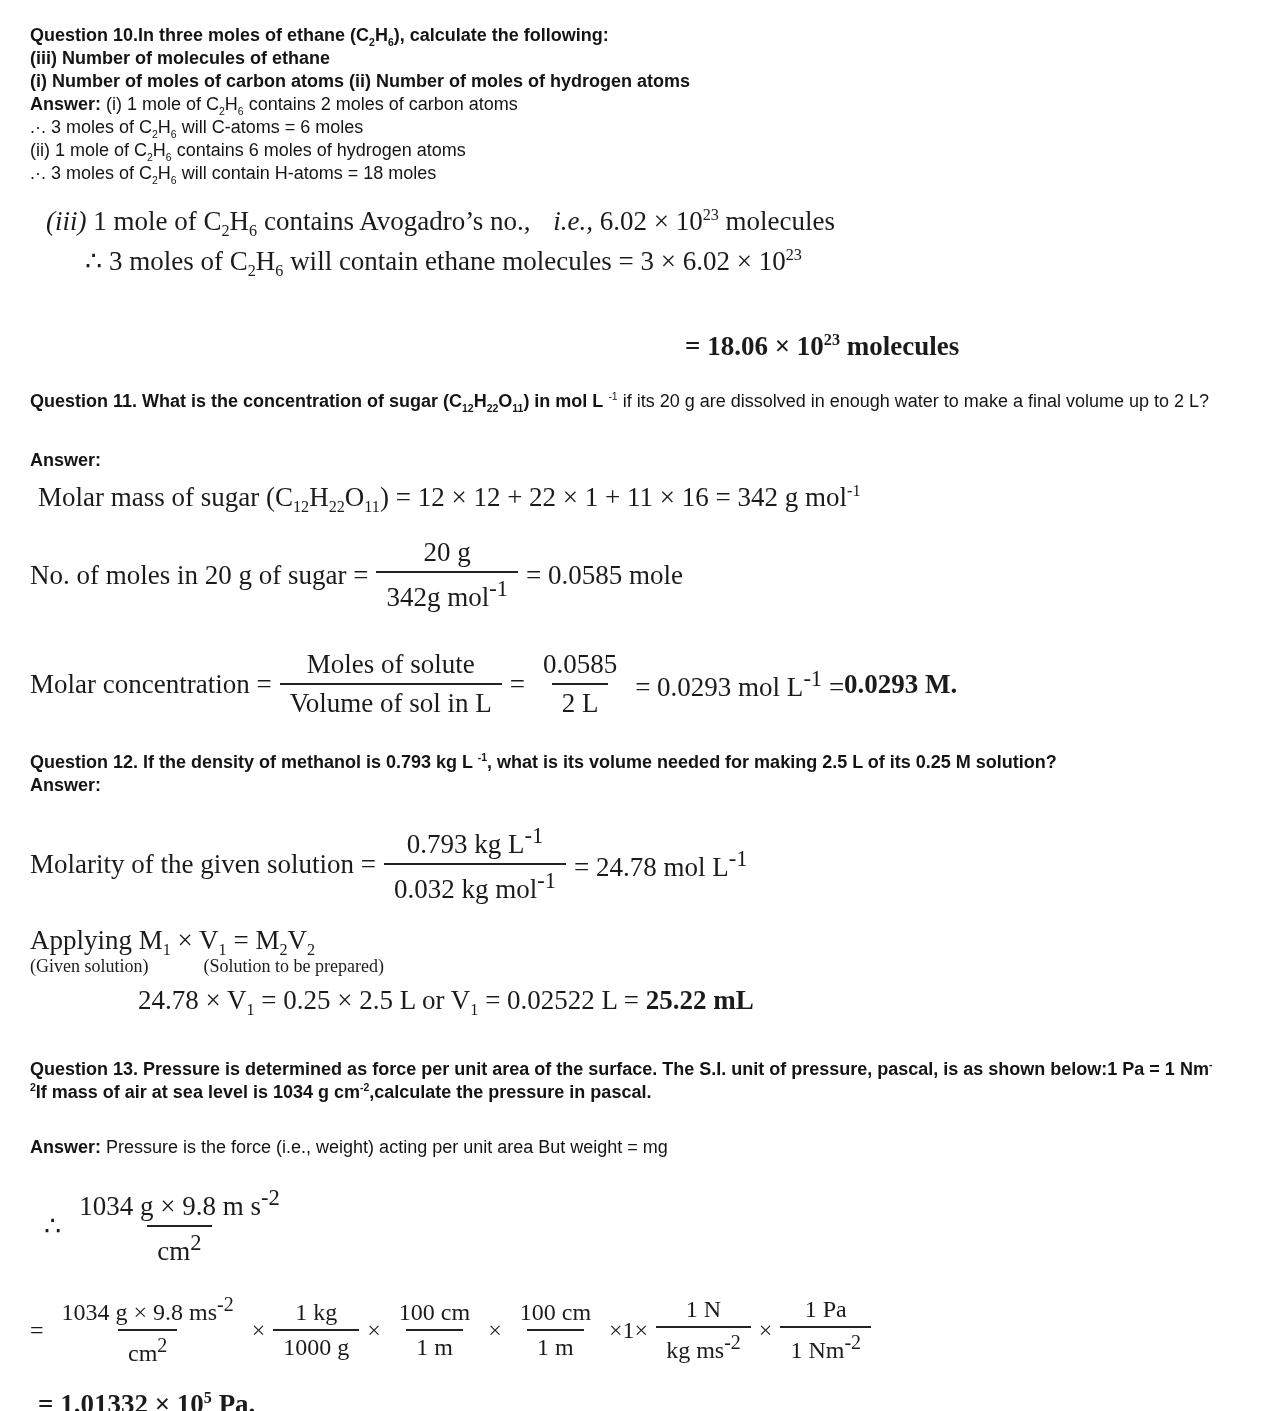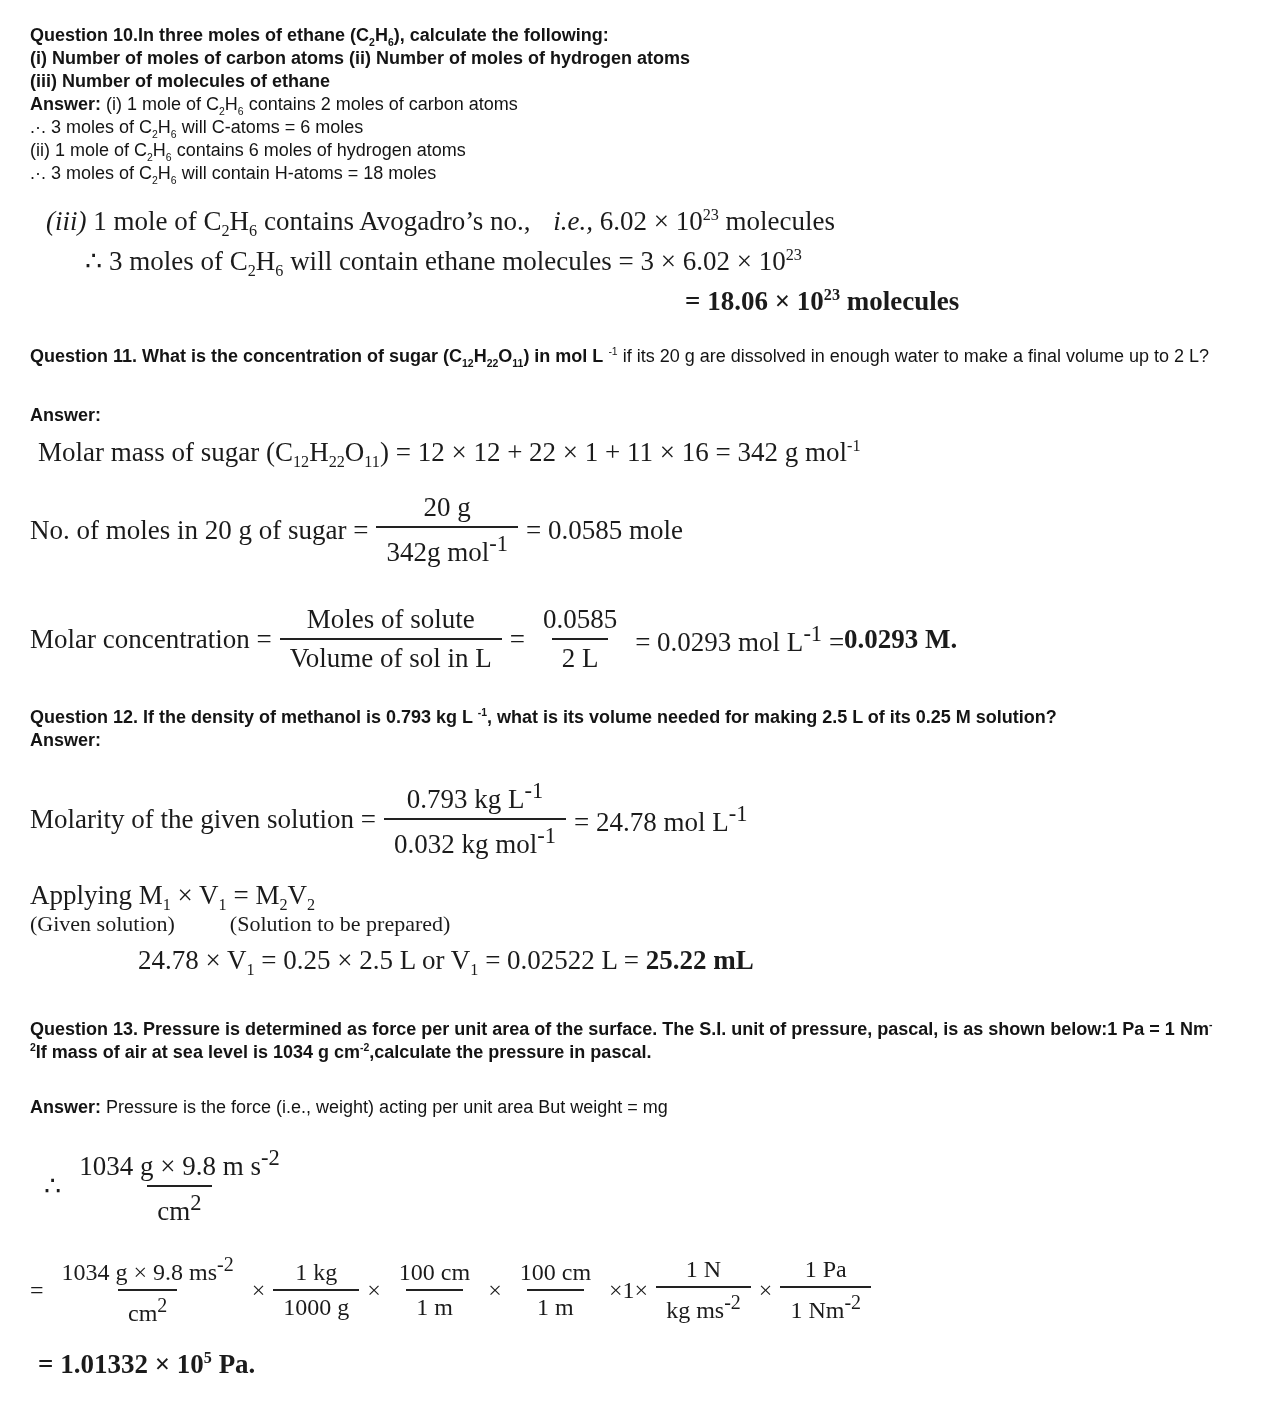--- a/index.html
+++ b/index.html
@@ -22,33 +22,33 @@
 
   
   .eqrow{display:flex;align-items:center;font-family:"Liberation Serif", serif;font-size:27px;color:#1b1b1b;}
   .frac{display:inline-flex;flex-direction:column;align-items:center;margin:0 8px;text-align:center;}
   .frac .num{padding:0 10px 3px 10px;}
   .frac .den{border-top:2px solid #222;padding:3px 10px 0 10px;}
   .piece{white-space:nowrap;}
 
   .workline{line-height:40px;white-space:nowrap;}
   .indent-b{padding-left:55px;}
-  .lineC{margin-left:655px;font-weight:bold;}
+  .lineC{margin-left:655px;font-weight:bold;margin-top:45px;}
 
-  .caption{font-size:22px;}
+  .caption{font-size:18px;}
 </style>
 </head>
 <body>
 
 <div class="page">
 
   <div class="sans">
     <div class="sansline b">Question 10.In three moles of ethane (C<sub>2</sub>H<sub>6</sub>), calculate the following:</div>
+    <div class="sansline b">(iii) Number of molecules of ethane</div>
     <div class="sansline b">(i) Number of moles of carbon atoms (ii) Number of moles of hydrogen atoms</div>
-    <div class="sansline b">(iii) Number of molecules of ethane</div>
     <div class="sansline"><span class="b">Answer:</span><span> (i) 1 mole of C<sub>2</sub>H<sub>6</sub> contains 2 moles of carbon atoms</span></div>
     <div class="sansline">.·. 3 moles of C<sub>2</sub>H<sub>6</sub> will C-atoms = 6 moles</div>
     <div class="sansline">(ii) 1 mole of C<sub>2</sub>H<sub>6</sub> contains 6 moles of hydrogen atoms</div>
     <div class="sansline">.·. 3 moles of C<sub>2</sub>H<sub>6</sub> will contain H-atoms = 18 moles</div>
   </div>
 
   <div class="serif" style="margin-top:16px;">
     <div class="workline"><span class="it">(iii)</span><span> 1 mole of C<sub>2</sub>H<sub>6</sub> contains Avogadro’s no., </span><span class="it">i.e.,</span><span> 6.02 × 10<sup>23</sup> molecules</span></div>
     <div class="workline indent-b">∴ 3 moles of C<sub>2</sub>H<sub>6</sub> will contain ethane molecules = 3 × 6.02 × 10<sup>23</sup></div>
     <div class="workline lineC">= 18.06 × 10<sup>23</sup> molecules</div>

